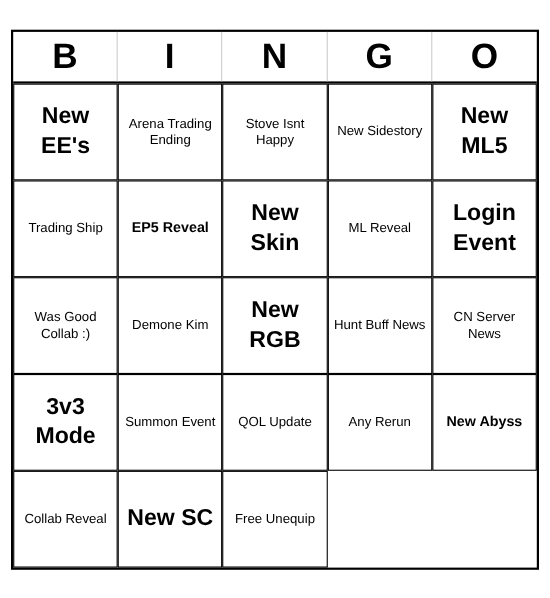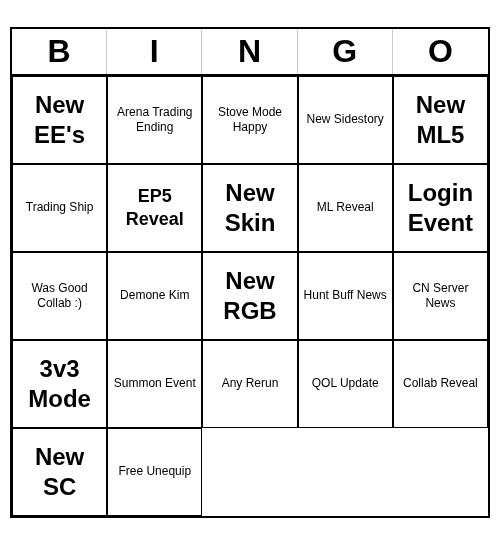--- a/index.html
+++ b/index.html
@@ -40,59 +40,60 @@
       text-align: center;
       display: flex;
       align-items: center;
       justify-content: center;
       padding: 4px;
       min-height: 88px;
       font-size: 13px;
       line-height: 1.25;
     }
     .bingo-cell.large-text {
-      font-size: 24px;
+      font-size: 21px;
       font-weight: bold;
     }
     .bingo-cell.medium-text {
-      font-size: 18px;
+      font-size: 13px;
       font-weight: bold;
     }
     .bingo-cell.small-text {
       font-size: 12px;
     }
   </style>
 </head>
 <body>
 
 <div class="bingo-card">
   <div class="bingo-header">
   <div class="bingo-letter">B</div>
       <div class="bingo-letter">I</div>
       <div class="bingo-letter">N</div>
       <div class="bingo-letter">G</div>
       <div class="bingo-letter">O</div>
     </div>
   <div class="bingo-grid">
   <div class="bingo-cell large-text">New EE's</div>
       <div class="bingo-cell small-text">Arena Trading Ending</div>
-      <div class="bingo-cell small-text">Stove Mode Happy</div>
+      <div class="bingo-cell small-text">Stove Isnt Happy</div>
       <div class="bingo-cell small-text">New Sidestory</div>
       <div class="bingo-cell large-text">New ML5</div>
       <div class="bingo-cell small-text">Trading Ship</div>
       <div class="bingo-cell medium-text">EP5 Reveal</div>
       <div class="bingo-cell large-text">New Skin</div>
       <div class="bingo-cell small-text">ML Reveal</div>
       <div class="bingo-cell large-text">Login Event</div>
       <div class="bingo-cell small-text">Was Good Collab :)</div>
       <div class="bingo-cell small-text">Demone Kim</div>
       <div class="bingo-cell large-text">New RGB</div>
       <div class="bingo-cell small-text">Hunt Buff News</div>
       <div class="bingo-cell small-text">CN Server News</div>
       <div class="bingo-cell large-text">3v3 Mode</div>
       <div class="bingo-cell small-text">Summon Event</div>
+      <div class="bingo-cell small-text">QOL Update</div>
       <div class="bingo-cell small-text">Any Rerun</div>
-      <div class="bingo-cell small-text">QOL Update</div>
+      <div class="bingo-cell medium-text">New Abyss</div>
       <div class="bingo-cell small-text">Collab Reveal</div>
       <div class="bingo-cell large-text">New SC</div>
       <div class="bingo-cell small-text">Free Unequip</div>
     </div>
 </div>
 
 </body></html>

